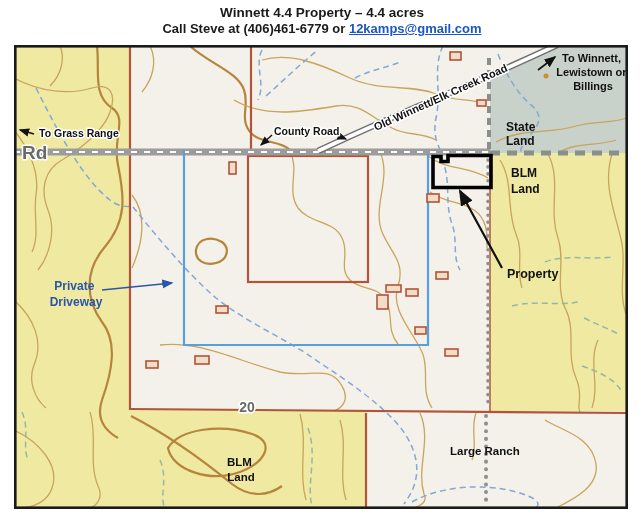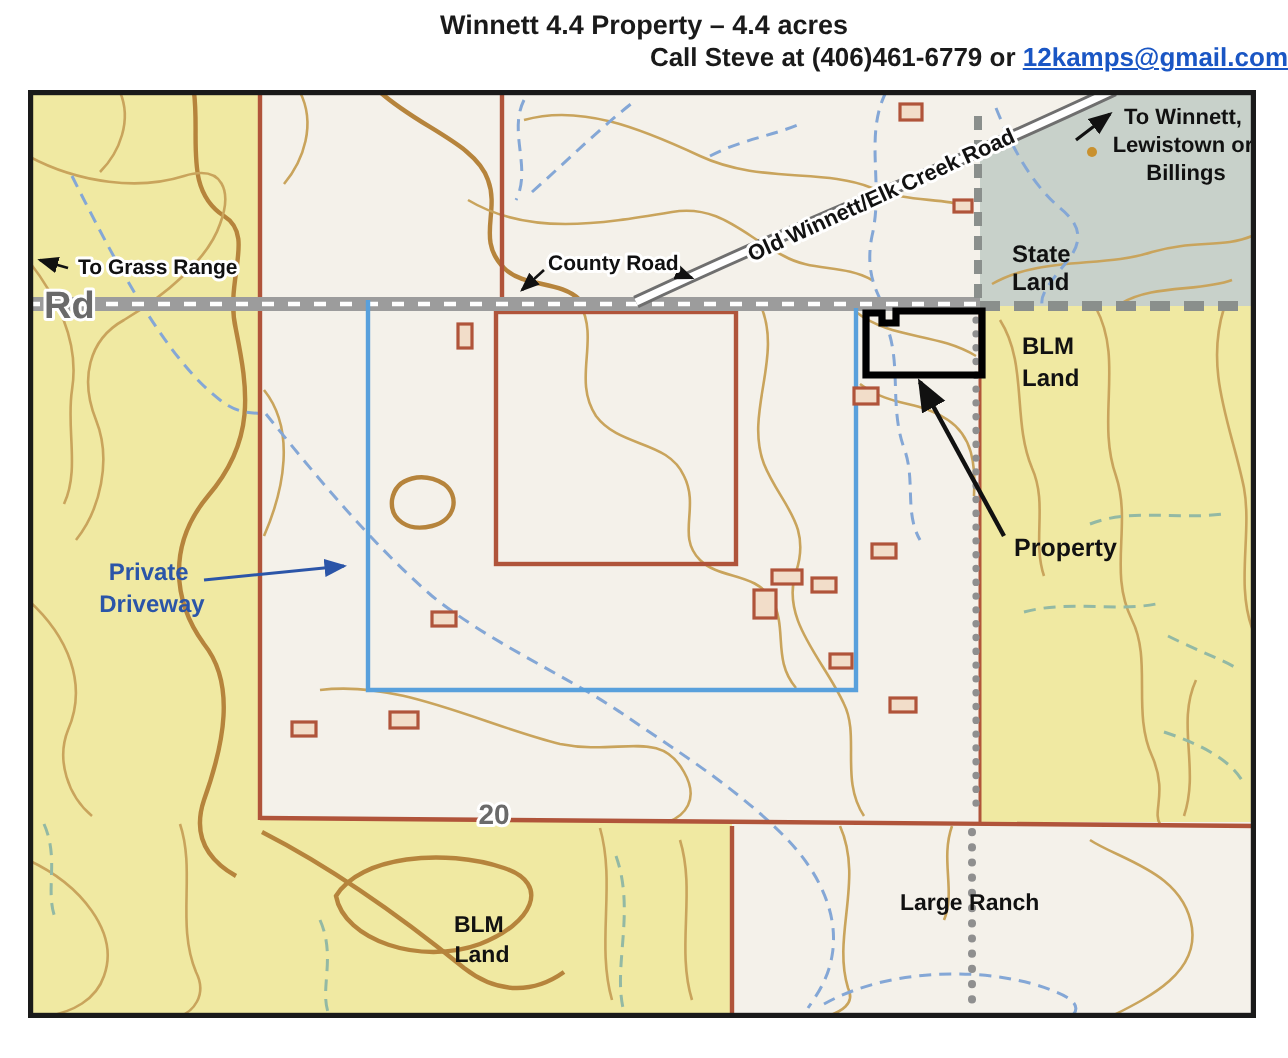--- a/index.html
+++ b/index.html
@@ -1,20 +1,20 @@
 <!DOCTYPE html>
 <html style="--blm-land: #f0e9a2; --state-land: #c8d1ca; --private-land: #f4f1ea; --map-border: #1a1a1a; --property-outline: #000000; --driveway-line: #58a0dc; --driveway-text: #2b55a8; --section-line: #b0543a; --contour: #c9a45c; --contour-index: #b6843c; --stream: #84a7d6; --stream-green: #93b9a4; --road-fill: #9c9c9c; --boundary-dash: #8a8f8c; --building: #b0543a; --link: #1a56c4;"><head>
 <meta charset="utf-8">
 <style>
   html,body{margin:0;padding:0;background:#ffffff;}
   .page{position:relative;width:644px;height:529px;background:#fff;overflow:hidden;
         font-family:"Liberation Sans",sans-serif;}
   .hdr{position:absolute;top:4px;left:0;width:644px;text-align:center;color:#1a1a1a;}
   .hdr .t1{font-size:13.5px;font-weight:600;line-height:17px;}
-  .hdr .t2{font-size:13px;font-weight:600;line-height:16px;text-align:right;}
+  .hdr .t2{font-size:13px;font-weight:600;line-height:16px;}
   .hdr a{color:var(--link,#1a56c4);text-decoration:underline;cursor:pointer;}
   .map-wrap{position:absolute;left:14px;top:45px;width:614px;height:464px;}
   svg{display:block;}
   
   .rg-base{fill:var(--private-land,#f4f1ea);}
   .rg-blm{fill:var(--blm-land,#f0e9a2);}
   .rg-state{fill:var(--state-land,#c8d1ca);}
   
   .ct{fill:none;stroke:var(--contour,#c9a45c);stroke-width:1.3;}
   .cti{fill:none;stroke:var(--contour-index,#b6843c);stroke-width:2.2;}

